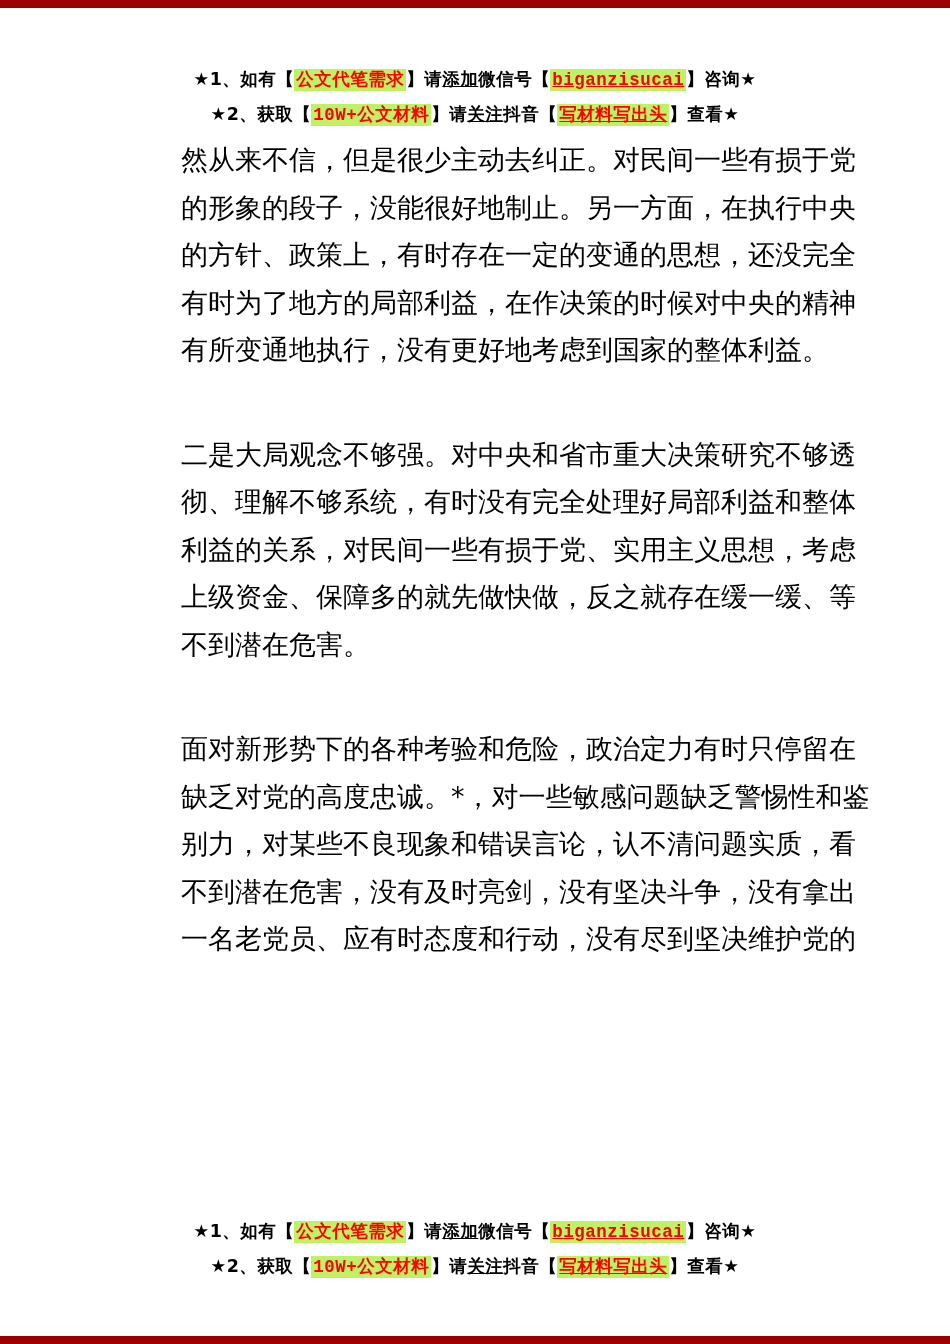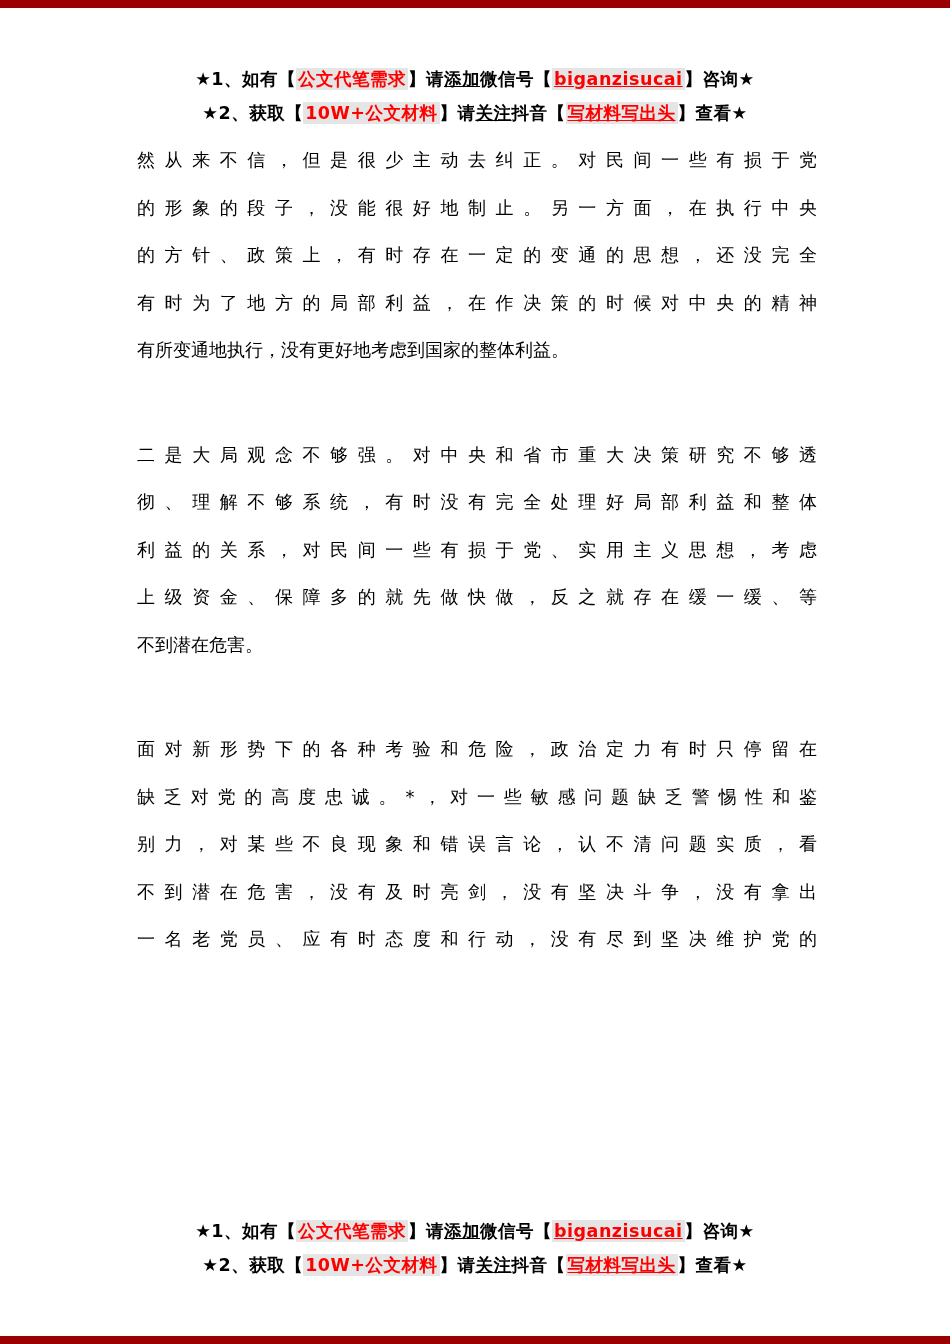--- a/index.html
+++ b/index.html
@@ -32,41 +32,43 @@
     text-align: center;
     font-size: 17.5px;
     font-weight: bold;
     color: #000000;
     line-height: 34px;
     letter-spacing: 0.5px;
   }
   .promo.header { top: 62px; }
   .promo.footer { top: 1214px; }
   .hl {
-    background: #e5e5e5;
+    background: #bef264;
     color: #ff0000;
     padding: 1px 2px;
+    font-family: Liberation Mono, monospace;
   }
   .u { text-decoration: underline; }
 
   
   .content {
     position: absolute;
     left: 137px;
     top: 136px;
     width: 680px;
     color: #000000;
   }
   .para { margin: 0 0 57px 0; }
   .para:last-child { margin-bottom: 0; }
   .line {
-    font-size: 18px;
+    font-size: 27px;
     line-height: 47.5px;
     white-space: nowrap;
     color: #000000;
+    margin-left: 44px;
   }
   .line.just {
     text-align: justify;
     text-align-last: justify;
   }
 </style>
 </head>
 <body>
 
 <div class="page">

